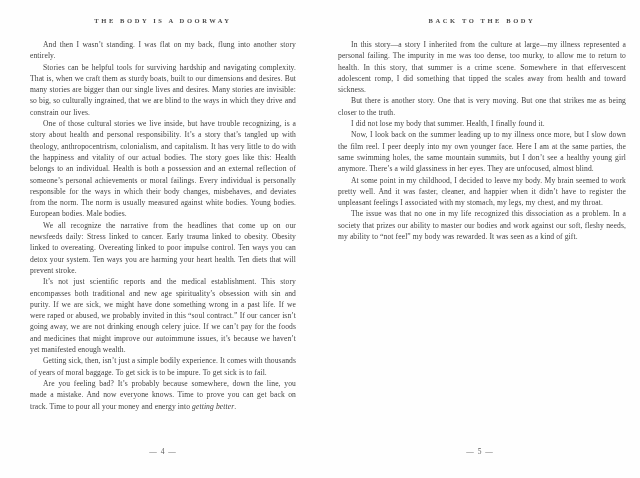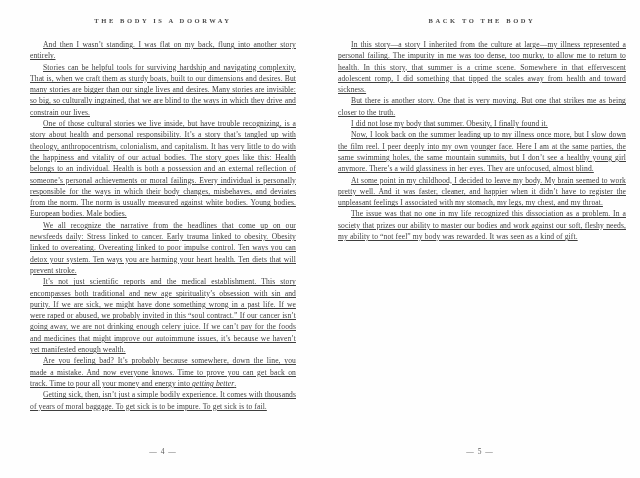--- a/index.html
+++ b/index.html
@@ -40,21 +40,20 @@
   .body-text {
     text-align: justify;
     font-size: 7.6px;
     line-height: 11.3px;
     letter-spacing: 0.1px;
     hyphens: auto;
   }
   .body-text p {
     margin: 0;
     text-indent: 13px;
-    text-decoration: underline;
   }
   .folio {
     position: absolute;
     bottom: 22px;
     left: 0;
     width: 100%;
     text-align: center;
     font-size: 7.5px;
     color: #5a5a5a;
     letter-spacing: 1px;
@@ -68,32 +67,32 @@
 <div class="spread">
 
   <div class="page page-left">
     <div class="running-head">THE BODY IS A DOORWAY</div>
     <div class="body-text">
         <p>And then I wasn’t standing. I was flat on my back, flung into another story entirely.</p>
         <p>Stories can be helpful tools for surviving hardship and navigating complexity. That is, when we craft them as sturdy boats, built to our dimensions and desires. But many stories are bigger than our single lives and desires. Many stories are invisible: so big, so culturally ingrained, that we are blind to the ways in which they drive and constrain our lives.</p>
         <p>One of those cultural stories we live inside, but have trouble recognizing, is a story about health and personal responsibility. It’s a story that’s tangled up with theology, anthropocentrism, colonialism, and capitalism. It has very little to do with the happiness and vitality of our actual bodies. The story goes like this: Health belongs to an individual. Health is both a possession and an external reflection of someone’s personal achievements or moral failings. Every individual is personally responsible for the ways in which their body changes, misbehaves, and deviates from the norm. The norm is usually measured against white bodies. Young bodies. European bodies. Male bodies.</p>
         <p>We all recognize the narrative from the headlines that come up on our newsfeeds daily: Stress linked to cancer. Early trauma linked to obesity. Obesity linked to overeating. Overeating linked to poor impulse control. Ten ways you can detox your system. Ten ways you are harming your heart health. Ten diets that will prevent stroke.</p>
         <p>It’s not just scientific reports and the medical establishment. This story encompasses both traditional and new age spirituality’s obsession with sin and purity. If we are sick, we might have done something wrong in a past life. If we were raped or abused, we probably invited in this “soul contract.” If our cancer isn’t going away, we are not drinking enough celery juice. If we can’t pay for the foods and medicines that might improve our autoimmune issues, it’s because we haven’t yet manifested enough wealth.</p>
+        <p>Getting sick, then, isn’t just a simple bodily experience. It comes with thousands of years of moral baggage. To get sick is to be impure. To get sick is to fail.</p>
         <p>Are you feeling bad? It’s probably because somewhere, down the line, you made a mistake. And now everyone knows. Time to prove you can get back on track. Time to pour all your money and energy into <em>getting better</em>.</p>
-        <p>Getting sick, then, isn’t just a simple bodily experience. It comes with thousands of years of moral baggage. To get sick is to be impure. To get sick is to fail.</p>
       </div>
     <div class="folio">— 4 —</div>
   </div>
 
   <div class="page page-right">
     <div class="running-head">BACK TO THE BODY</div>
     <div class="body-text">
         <p>In this story—a story I inherited from the culture at large—my illness represented a personal failing. The impurity in me was too dense, too murky, to allow me to return to health. In this story, that summer is a crime scene. Somewhere in that effervescent adolescent romp, I did something that tipped the scales away from health and toward sickness.</p>
         <p>But there is another story. One that is very moving. But one that strikes me as being closer to the truth.</p>
-        <p>I did not lose my body that summer. Obesity, I finally found it.</p>
+        <p>I did not lose my body that summer. Health, I finally found it.</p>
         <p>Now, I look back on the summer leading up to my illness once more, but I slow down the film reel. I peer deeply into my own younger face. Here I am at the same parties, the same swimming holes, the same mountain summits, but I don’t see a healthy young girl anymore. There’s a wild glassiness in her eyes. They are unfocused, almost blind.</p>
         <p>At some point in my childhood, I decided to leave my body. My brain seemed to work pretty well. And it was faster, cleaner, and happier when it didn’t have to register the unpleasant feelings I associated with my stomach, my legs, my chest, and my throat.</p>
         <p>The issue was that no one in my life recognized this dissociation as a problem. In a society that prizes our ability to master our bodies and work against our soft, fleshy needs, my ability to “not feel” my body was rewarded. It was seen as a kind of gift.</p>
       </div>
     <div class="folio">— 5 —</div>
   </div>
 
 </div>
 
 </body></html>

